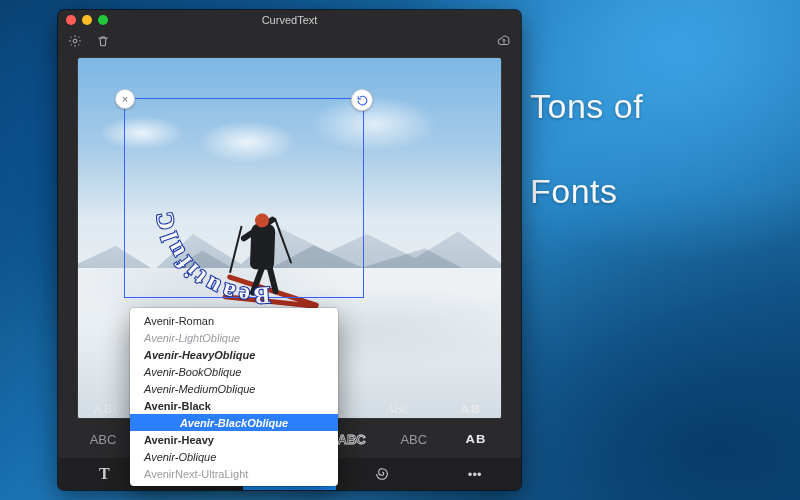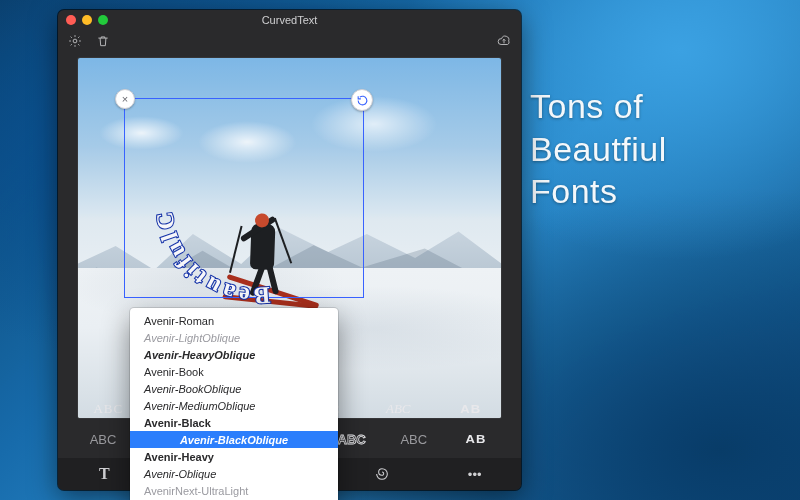--- a/index.html
+++ b/index.html
@@ -258,21 +258,21 @@
   }
 
 </style>
 </head>
 <body>
 
 <div class="stage">
 
   <div class="tagline">
     <span>Tons of</span><br>
-    <span>Beautfiul</span><br>
+    <br>
     <span>Fonts</span>
   </div>
 
   <div class="appwin">
 
     <div class="titlebar">
       <div class="traffic">
         <span class="dot red"></span>
         <span class="dot yellow"></span>
         <span class="dot green"></span>
@@ -377,21 +377,20 @@
         <div class="tab">
           <span>•••</span>
         </div>
       </div>
 
     <div class="fontmenu" id="fontmenu">
 
     <div class="item ">Avenir-Roman</div>
         <div class="item muted obl">Avenir-LightOblique</div>
         <div class="item heavy obl">Avenir-HeavyOblique</div>
-        <div class="item ">Avenir-Book</div>
         <div class="item obl">Avenir-BookOblique</div>
         <div class="item obl">Avenir-MediumOblique</div>
         <div class="item heavy">Avenir-Black</div>
         <div class="item selected">Avenir-BlackOblique</div>
         <div class="item heavy">Avenir-Heavy</div>
         <div class="item obl">Avenir-Oblique</div>
         <div class="item muted">AvenirNext-UltraLight</div>
       </div>
 
   </div>

